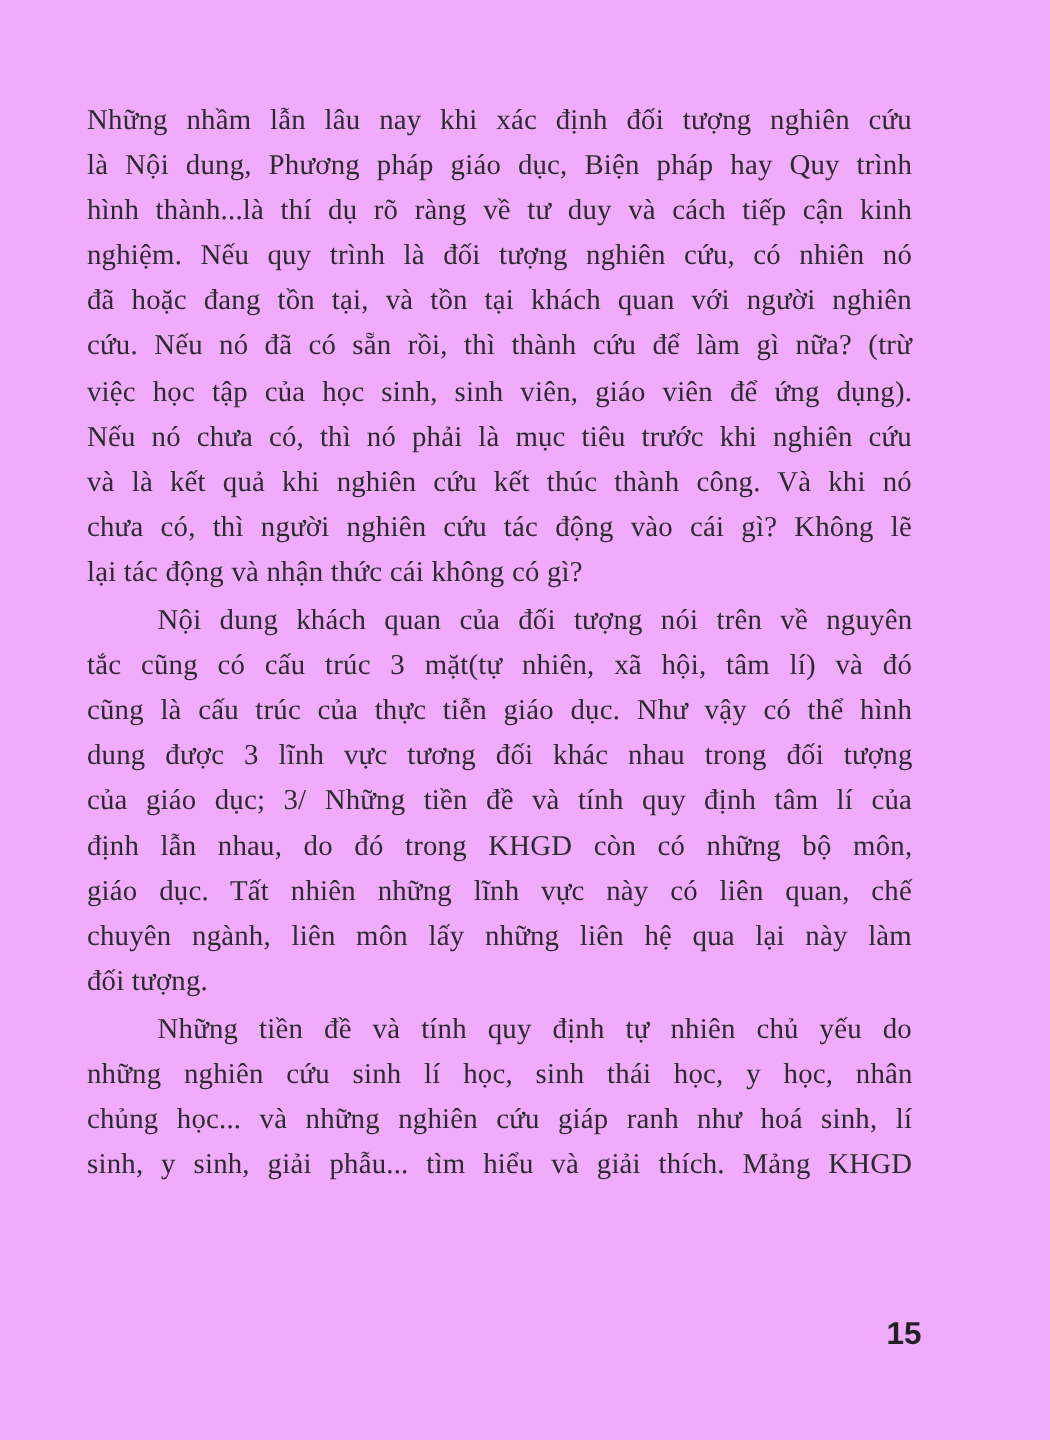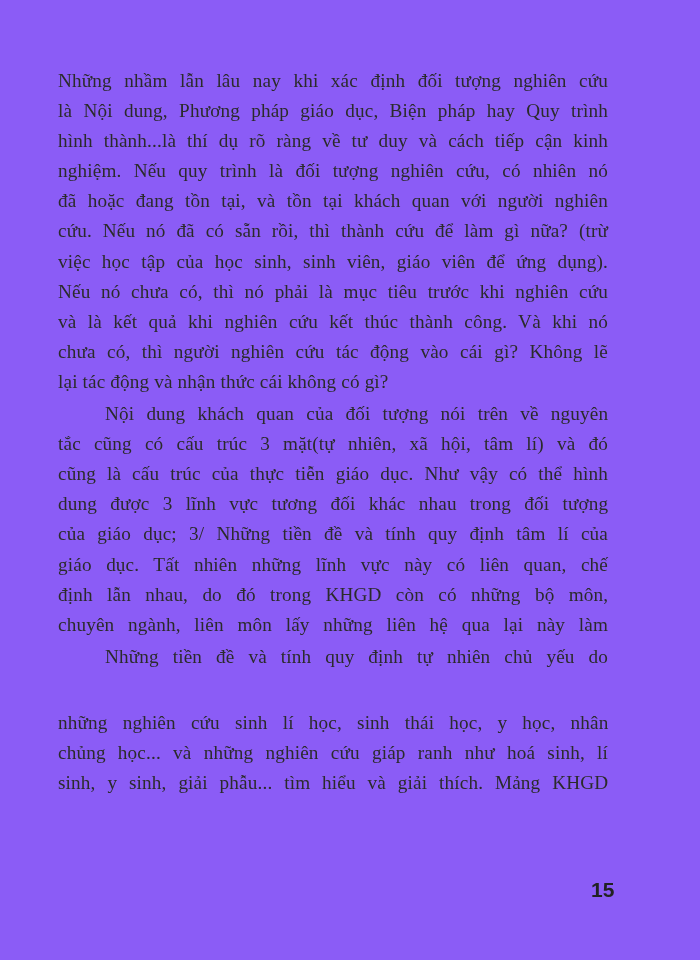--- a/index.html
+++ b/index.html
@@ -12,21 +12,21 @@
       height: 960px;
       position: relative;
       overflow: hidden;
     }
     .page {
       position: absolute;
       left: 0;
       top: 0;
       width: 700px;
       height: 960px;
-      background: #8b5cf6;
+      background: #f0abfc;
     }
     .text-block {
       position: absolute;
       left: 58px;
       top: 66px;
       width: 550px;
       font-family: "Liberation Serif", "DejaVu Serif", serif;
       font-size: 19.2px;
       line-height: 30.1px;
       color: #2b2b2b;
@@ -83,28 +83,29 @@
       <span class="line" style="white-space: nowrap; display: block; word-spacing: 6.41667px;">chưa có, thì người nghiên cứu tác động vào cái gì? Không lẽ</span>
       <span class="line last">lại tác động và nhận thức cái không có gì?</span>
     </div>
 
     <div class="para">
       <span class="line indent" style="white-space: nowrap; display: block; word-spacing: 7.2px;">Nội dung khách quan của đối tượng nói trên về nguyên</span>
       <span class="line" style="white-space: nowrap; display: block; word-spacing: 8.15385px;">tắc cũng có cấu trúc 3 mặt(tự nhiên, xã hội, tâm lí) và đó</span>
       <span class="line" style="white-space: nowrap; display: block; word-spacing: 6.07692px;">cũng là cấu trúc của thực tiễn giáo dục. Như vậy có thể hình</span>
       <span class="line" style="white-space: nowrap; display: block; word-spacing: 8.27273px;">dung được 3 lĩnh vực tương đối khác nhau trong đối tượng</span>
       <span class="line" style="white-space: nowrap; display: block; word-spacing: 7.23077px;">của giáo dục; 3/ Những tiền đề và tính quy định tâm lí của</span>
+      <span class="line" style="white-space: nowrap; display: block; word-spacing: 9.36364px;">định lẫn nhau, do đó trong KHGD còn có những bộ môn,</span>
       <span class="line" style="white-space: nowrap; display: block; word-spacing: 9.54545px;">giáo dục. Tất nhiên những lĩnh vực này có liên quan, chế</span>
-      <span class="line" style="white-space: nowrap; display: block; word-spacing: 9.36364px;">định lẫn nhau, do đó trong KHGD còn có những bộ môn,</span>
       <span class="line" style="white-space: nowrap; display: block; word-spacing: 8.72727px;">chuyên ngành, liên môn lấy những liên hệ qua lại này làm</span>
+      <span class="line last">đối tượng.</span>
     </div>
 
     <div class="para">
       <span class="line indent" style="white-space: nowrap; display: block; word-spacing: 9px;">Những tiền đề và tính quy định tự nhiên chủ yếu do</span>
-      <span class="line" style="white-space: nowrap; display: block; word-spacing: 10.1818px; margin-top: 36px;">những nghiên cứu sinh lí học, sinh thái học, y học, nhân</span>
+      <span class="line" style="white-space: nowrap; display: block; word-spacing: 10.1818px;">những nghiên cứu sinh lí học, sinh thái học, y học, nhân</span>
       <span class="line" style="white-space: nowrap; display: block; word-spacing: 7.27273px;">chủng học... và những nghiên cứu giáp ranh như hoá sinh, lí</span>
       <span class="line" style="white-space: nowrap; display: block; word-spacing: 6.90909px;">sinh, y sinh, giải phẫu... tìm hiểu và giải thích. Mảng KHGD</span>
     </div>
 
   </div>
 
   <div class="page-number">15</div>
 </div>
 
 </body></html>

